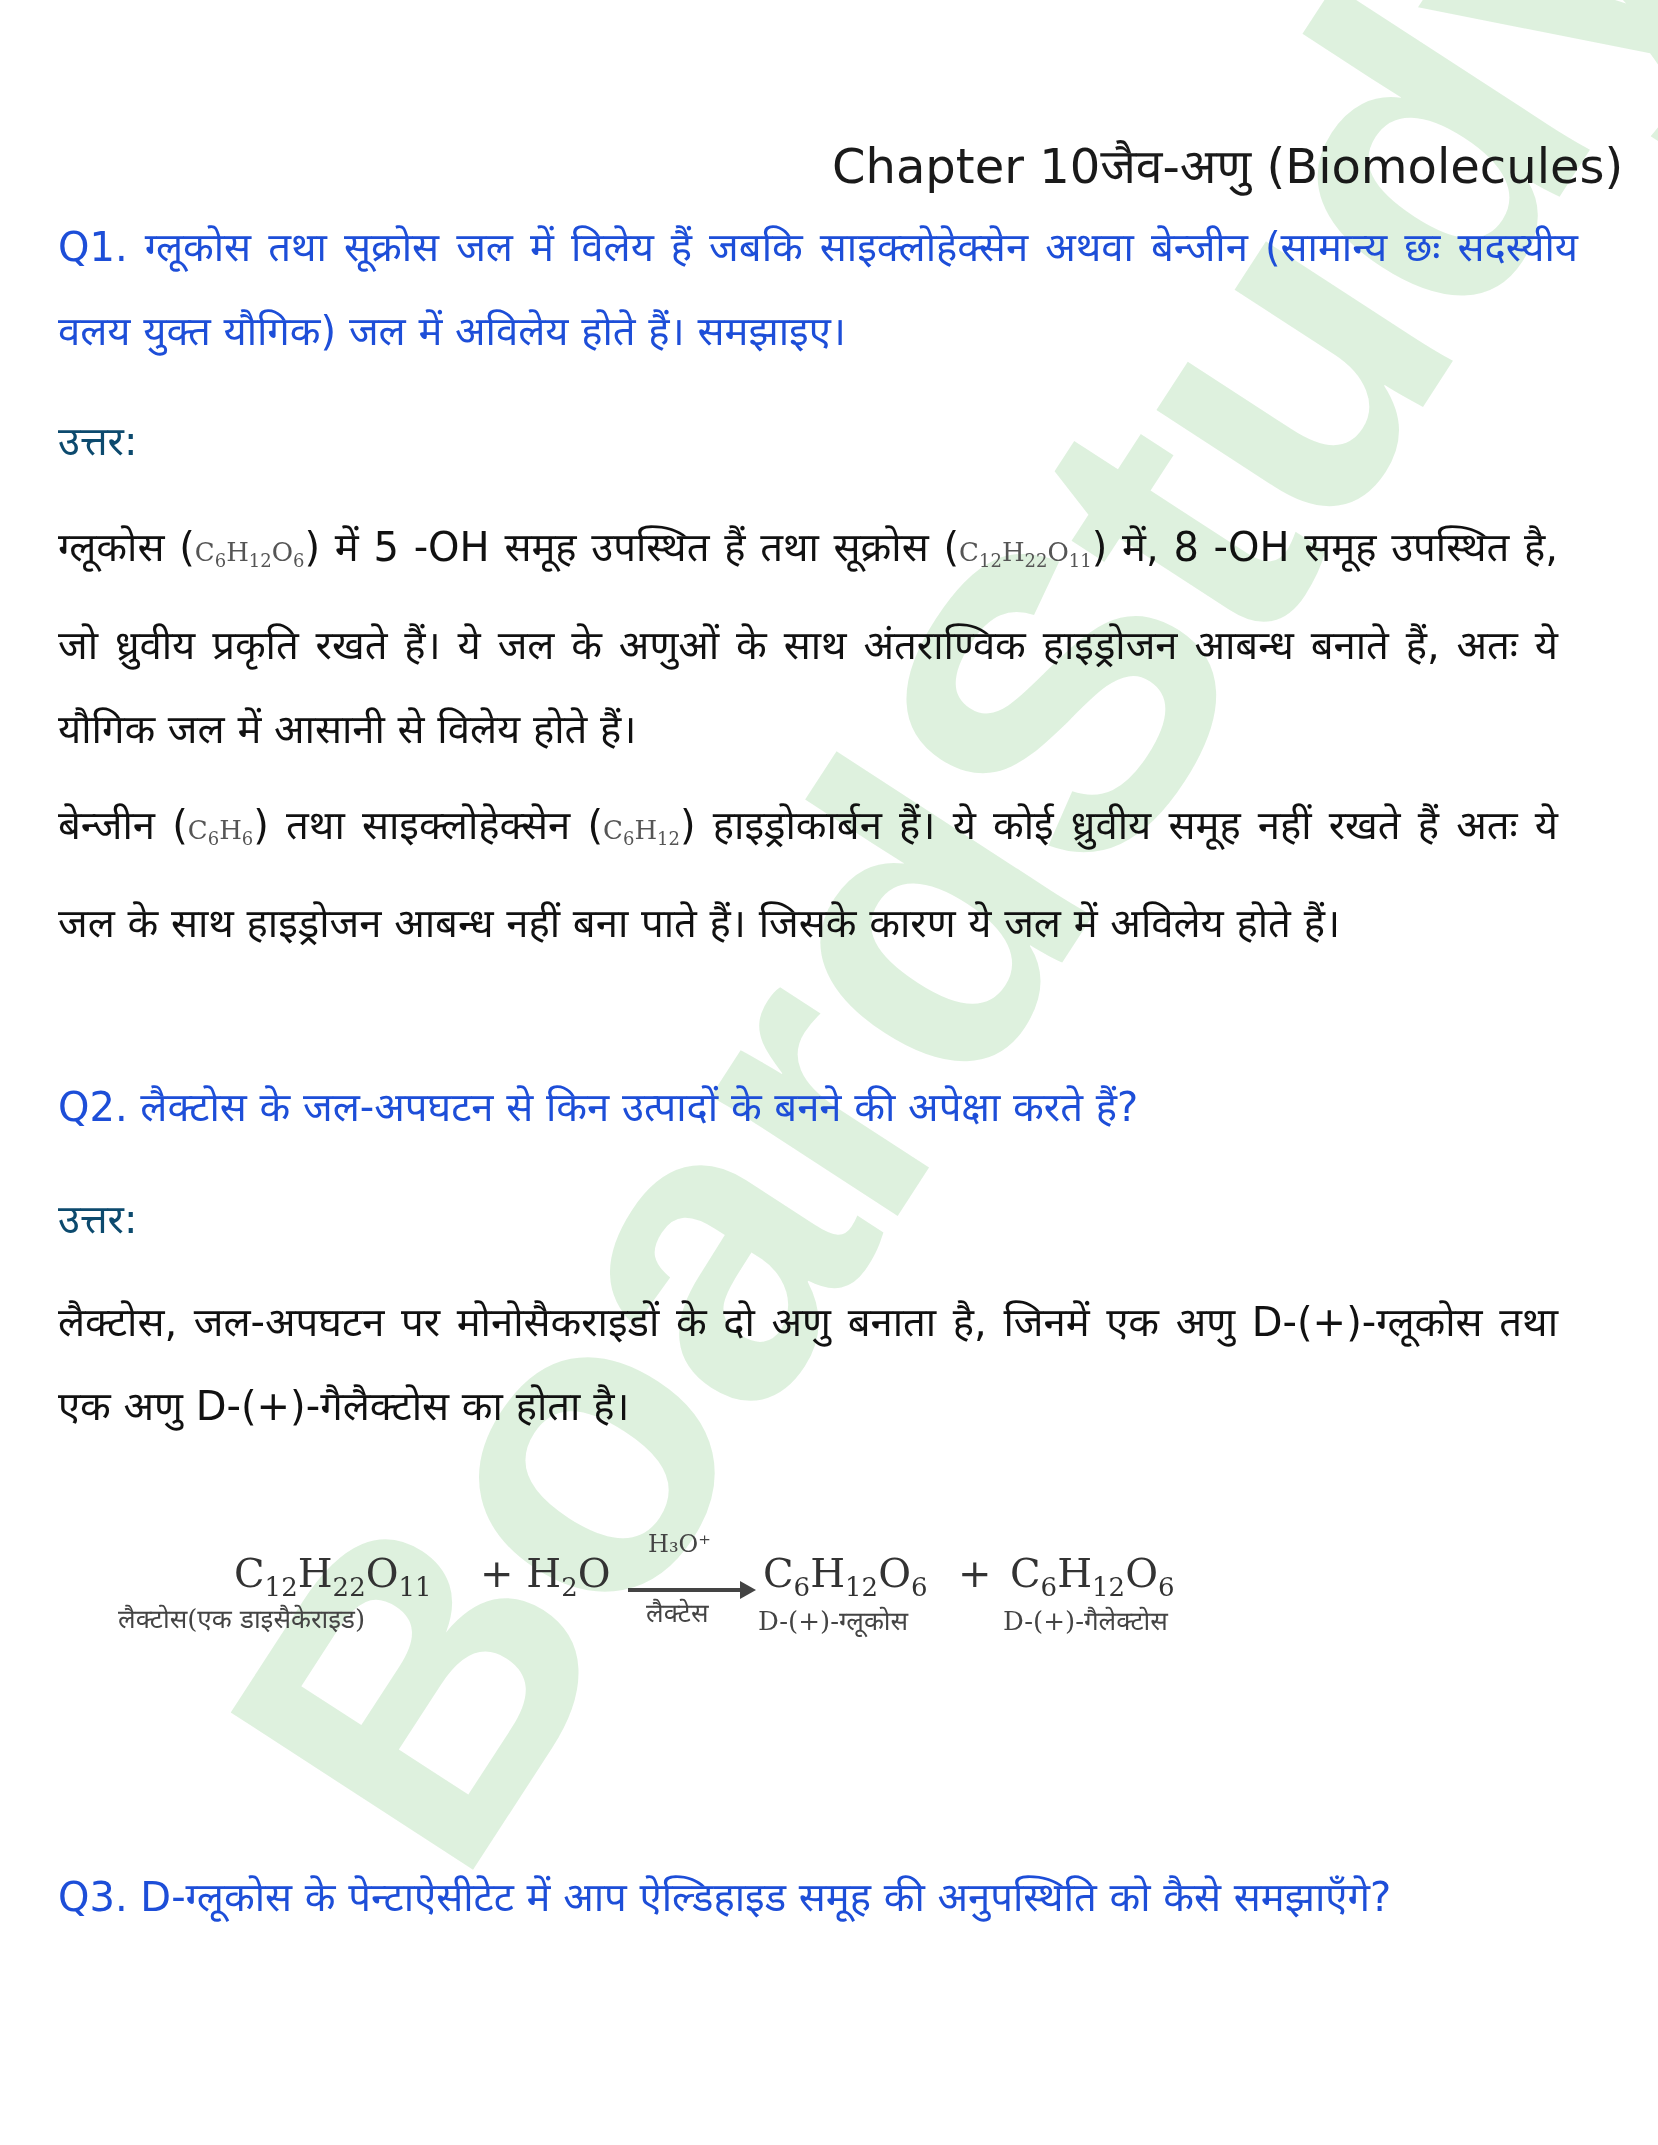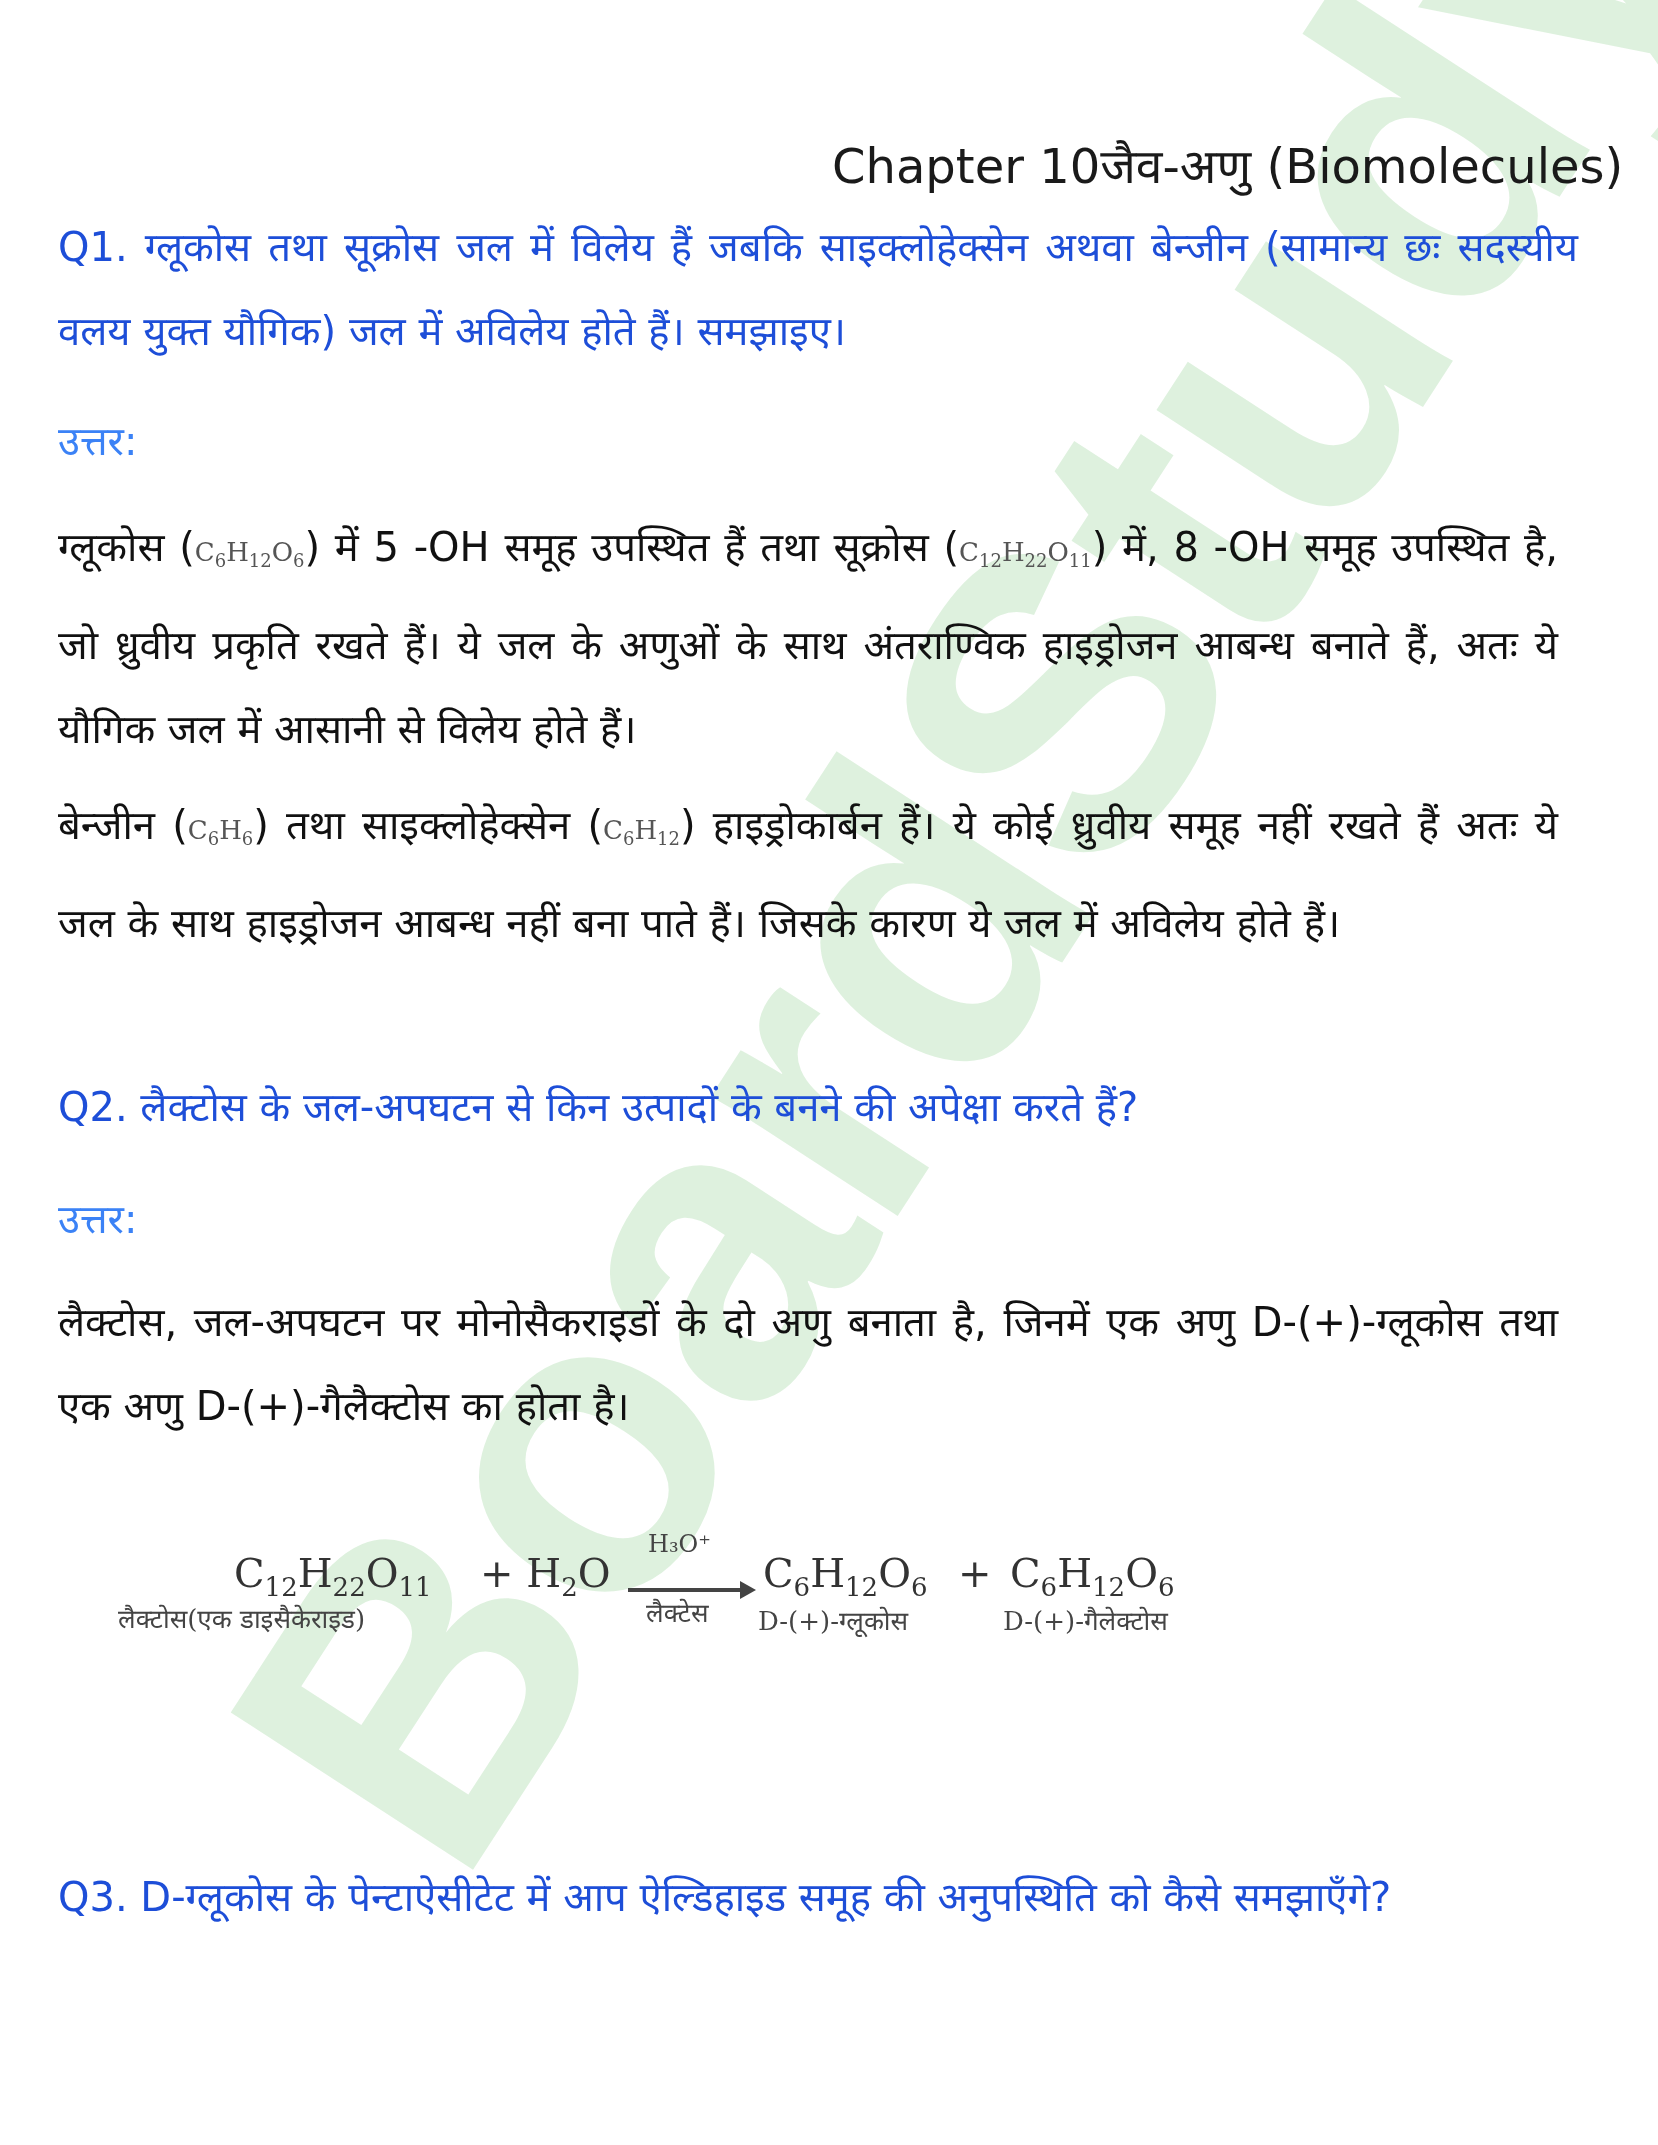--- a/index.html
+++ b/index.html
@@ -18,21 +18,21 @@
     .chapter {
       position: absolute; left: 832px; top: 132px;
       font-size: 48px; color: #1a1a1a; white-space: nowrap;
     }
     .q {
       position: absolute; left: 58px; color: #1d4ed8; font-size: 40px;
       line-height: 84px; width: 1520px; text-align: justify;
       text-align-last: left;
     }
     .ans-label {
-      position: absolute; left: 58px; color: #3b82f6; font-size: 40px;
+      position: absolute; left: 58px; color: #0c4a6e; font-size: 40px;
     }
     .para {
       position: absolute; left: 58px; color: #111; font-size: 40px;
       line-height: 84px; width: 1500px; text-align: justify;
     }
     .formula { font-family: "DejaVu Serif", "Liberation Serif", serif; font-size: 26px; color: #555; }
     .formula sub { font-size: 18px; }
     .eq {
       position: absolute; left: 118px; top: 1530px; width: 1110px; height: 130px;
       font-family: "DejaVu Serif", "Liberation Serif", serif; color: #333;

